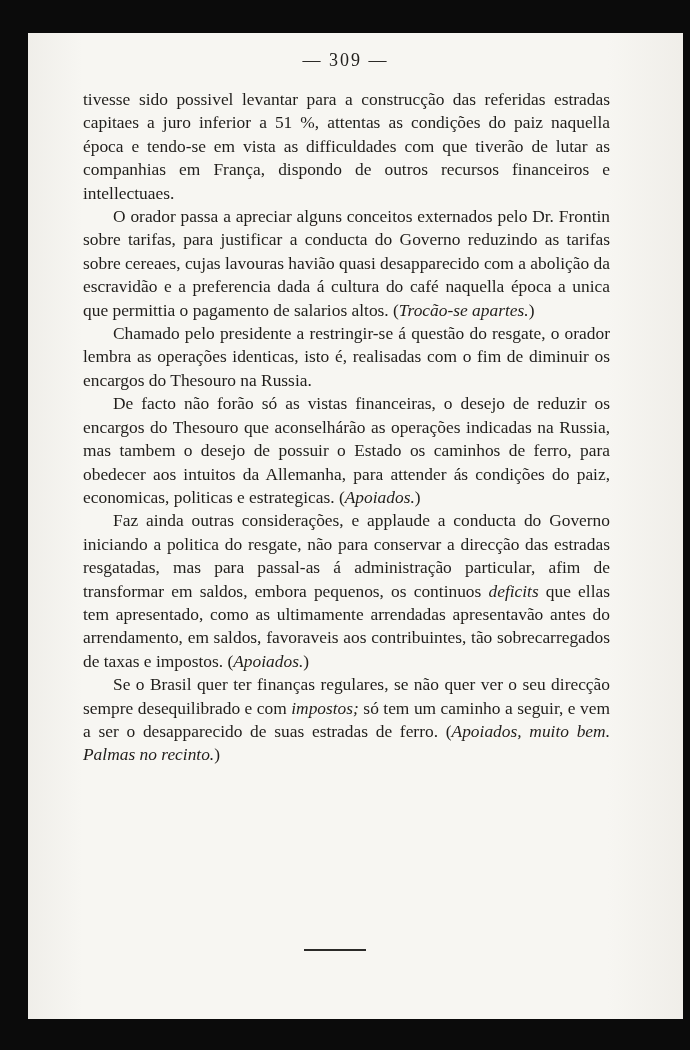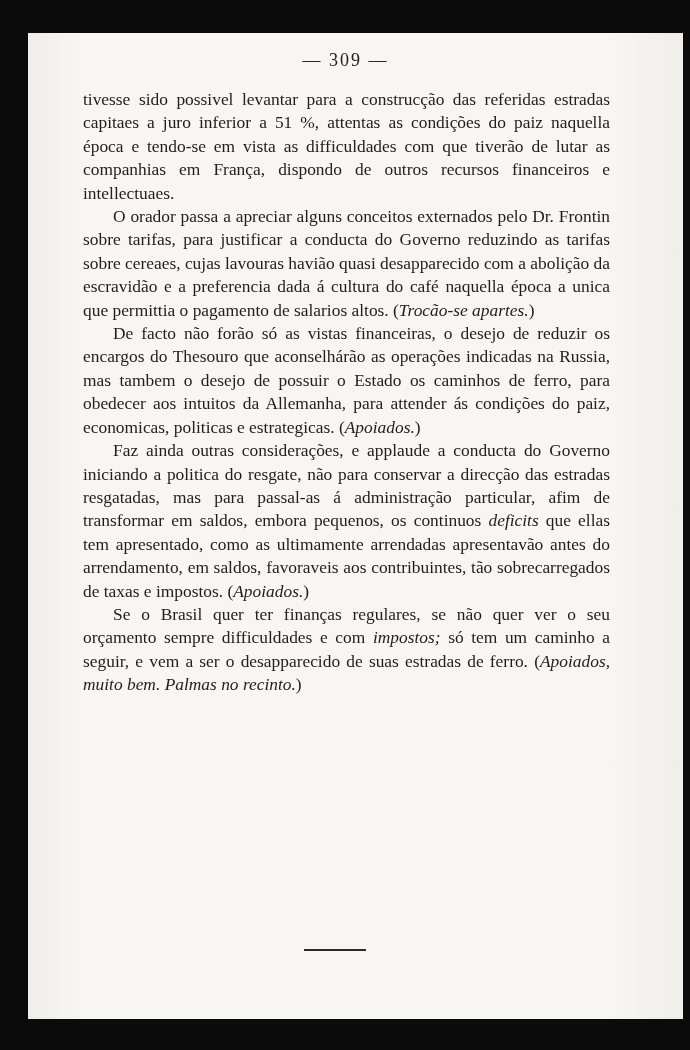--- a/index.html
+++ b/index.html
@@ -64,19 +64,20 @@
   <div class="border-top"></div>
   <div class="border-left"></div>
   <div class="border-bottom"></div>
   <div class="border-right"></div>
 
   <div class="page-number">— 309 —</div>
 
   <div class="text-body">
       <p><span>tivesse sido possivel levantar para a construcção das referidas estradas capitaes a juro inferior a 51 %, attentas as condições do paiz naquella época e tendo-se em vista as difficuldades com que tiverão de lutar as companhias em França, dispondo de outros recursos financeiros e intellectuaes.</span></p>
       <p class="indent"><span>O orador passa a apreciar alguns conceitos externados pelo Dr. Frontin sobre tarifas, para justificar a conducta do Governo reduzindo as tarifas sobre cereaes, cujas lavouras havião quasi desapparecido com a abolição da escravidão e a preferencia dada á cultura do café naquella época a unica que permittia o pagamento de salarios altos. (</span><span class="it">Trocão-se apartes.</span><span>)</span></p>
+      <p class="indent"><span>Chamado pelo presidente a restringir-se á questão do resgate, o orador lembra as operações identicas, isto é, realisadas com o fim de diminuir os encargos do Thesouro na Russia.</span></p>
       <p class="indent"><span>De facto não forão só as vistas financeiras, o desejo de reduzir os encargos do Thesouro que aconselhárão as operações indicadas na Russia, mas tambem o desejo de possuir o Estado os caminhos de ferro, para obedecer aos intuitos da Allemanha, para attender ás condições do paiz, economicas, politicas e estrategicas. (</span><span class="it">Apoiados.</span><span>)</span></p>
       <p class="indent"><span>Faz ainda outras considerações, e applaude a conducta do Governo iniciando a politica do resgate, não para conservar a direcção das estradas resgatadas, mas para passal-as á administração particular, afim de transformar em saldos, embora pequenos, os continuos </span><span class="it">deficits</span><span> que ellas tem apresentado, como as ultimamente arrendadas apresentavão antes do arrendamento, em saldos, favoraveis aos contribuintes, tão sobrecarregados de taxas e impostos. (</span><span class="it">Apoiados.</span><span>)</span></p>
-      <p class="indent"><span>Se o Brasil quer ter finanças regulares, se não quer ver o seu orçamento sempre difficuldades e com </span><span class="it">impostos;</span><span> só tem um caminho a seguir, e vem a ser o desapparecido de suas estradas de ferro. (</span><span class="it">Apoiados, muito bem. Palmas no recinto.</span><span>)</span></p>
+      <p class="indent"><span>Se o Brasil quer ter finanças regulares, se não quer ver o seu direcção sempre desequilibrado e com </span><span class="it">impostos;</span><span> só tem um caminho a seguir, e vem a ser o desapparecido de suas estradas de ferro. (</span><span class="it">Apoiados, muito bem. Palmas no recinto.</span><span>)</span></p>
     </div>
 
   <div class="end-rule"></div>
 </div>
 
 </body></html>

